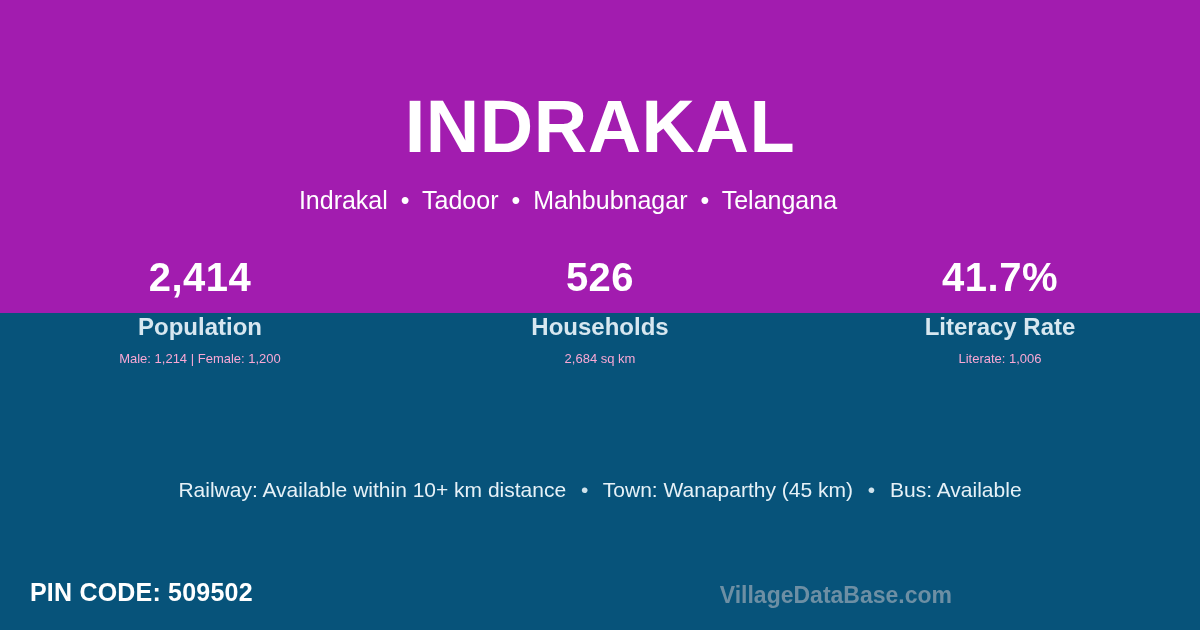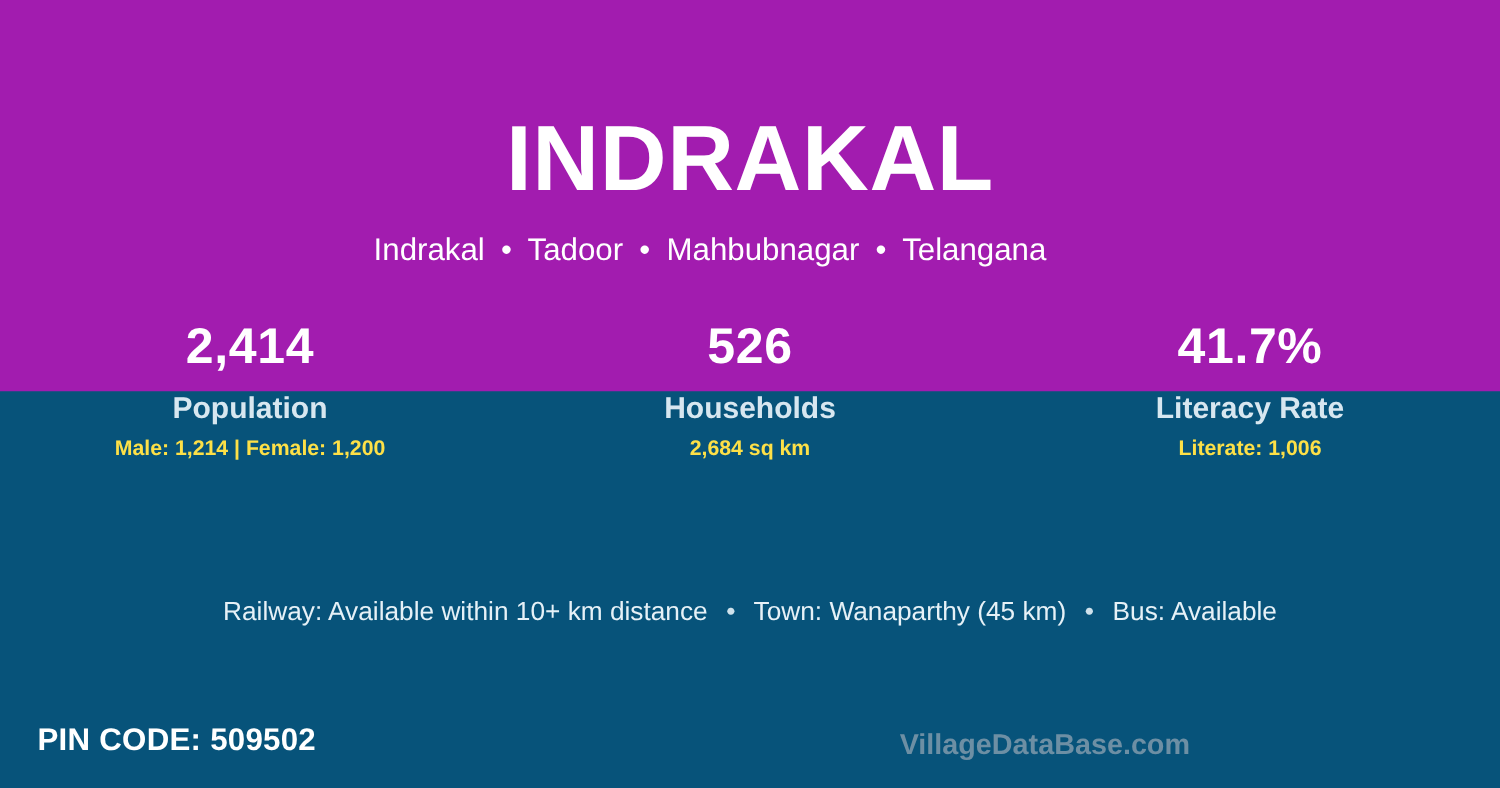--- a/index.html
+++ b/index.html
@@ -92,23 +92,23 @@
     margin-top: 7px;
     color: #d7e7f0;
     font-size: 24px;
     font-weight: 700;
     line-height: 28px;
     white-space: nowrap;
   }
   .stat-sub {
     display: block;
     margin-top: 8px;
-    color: #fde047;
-    font-size: 17px;
-    font-weight: 700;
+    color: #f9a8d4;
+    font-size: 13px;
+    font-weight: 400;
     line-height: 20px;
     white-space: nowrap;
   }
 
   
   .infra {
     position: absolute;
     left: 0;
     top: 476px;
     width: 1200px;

